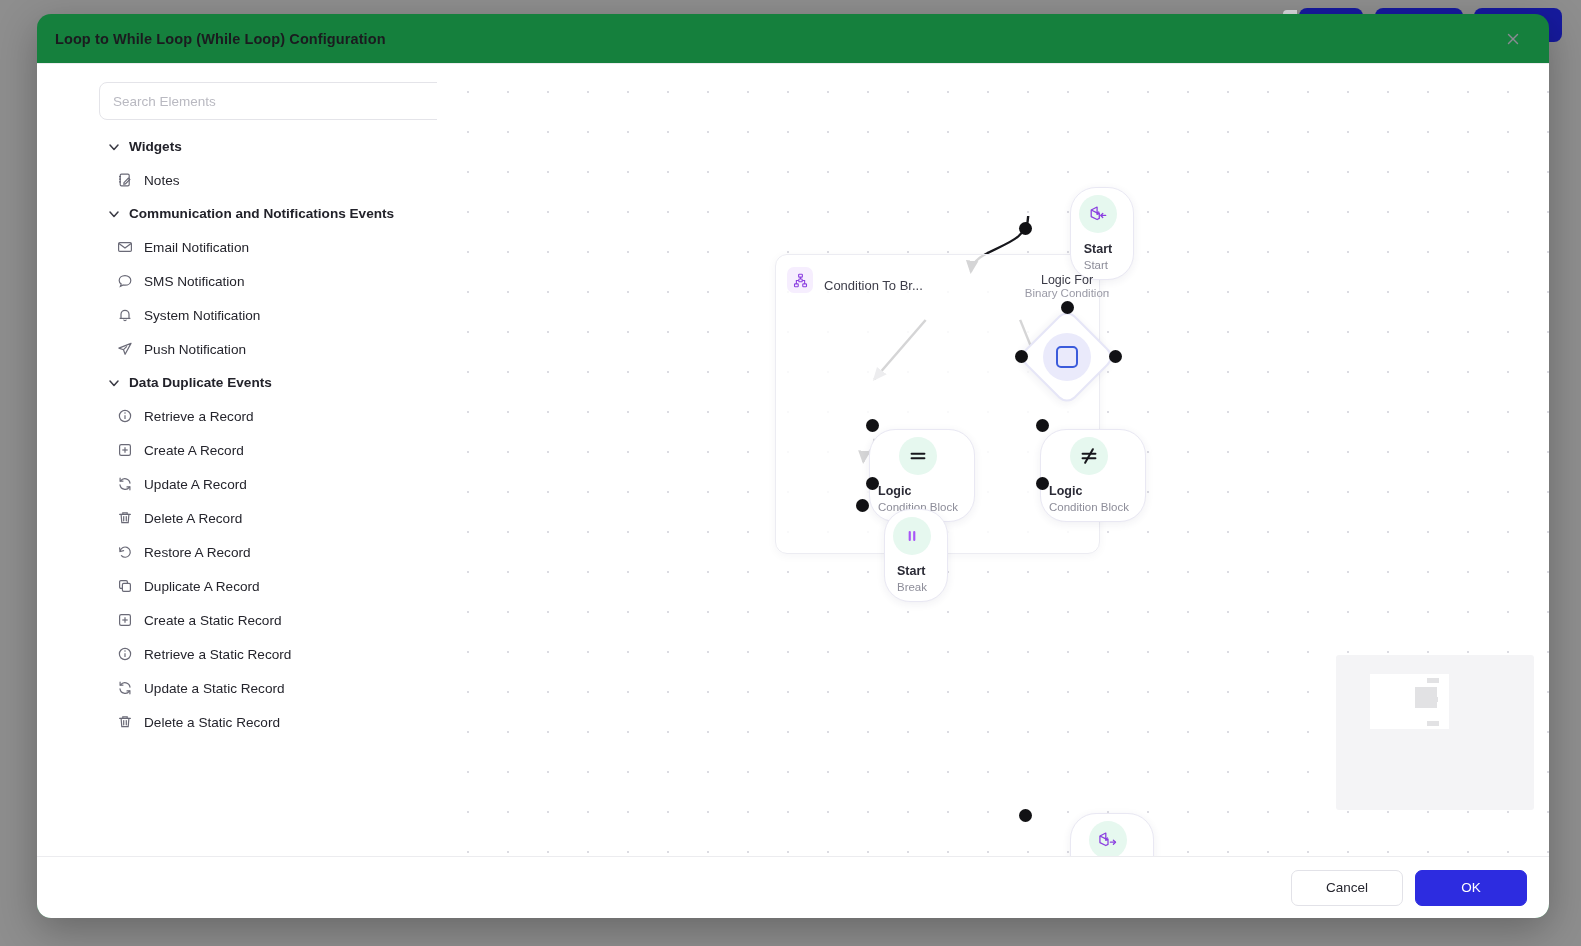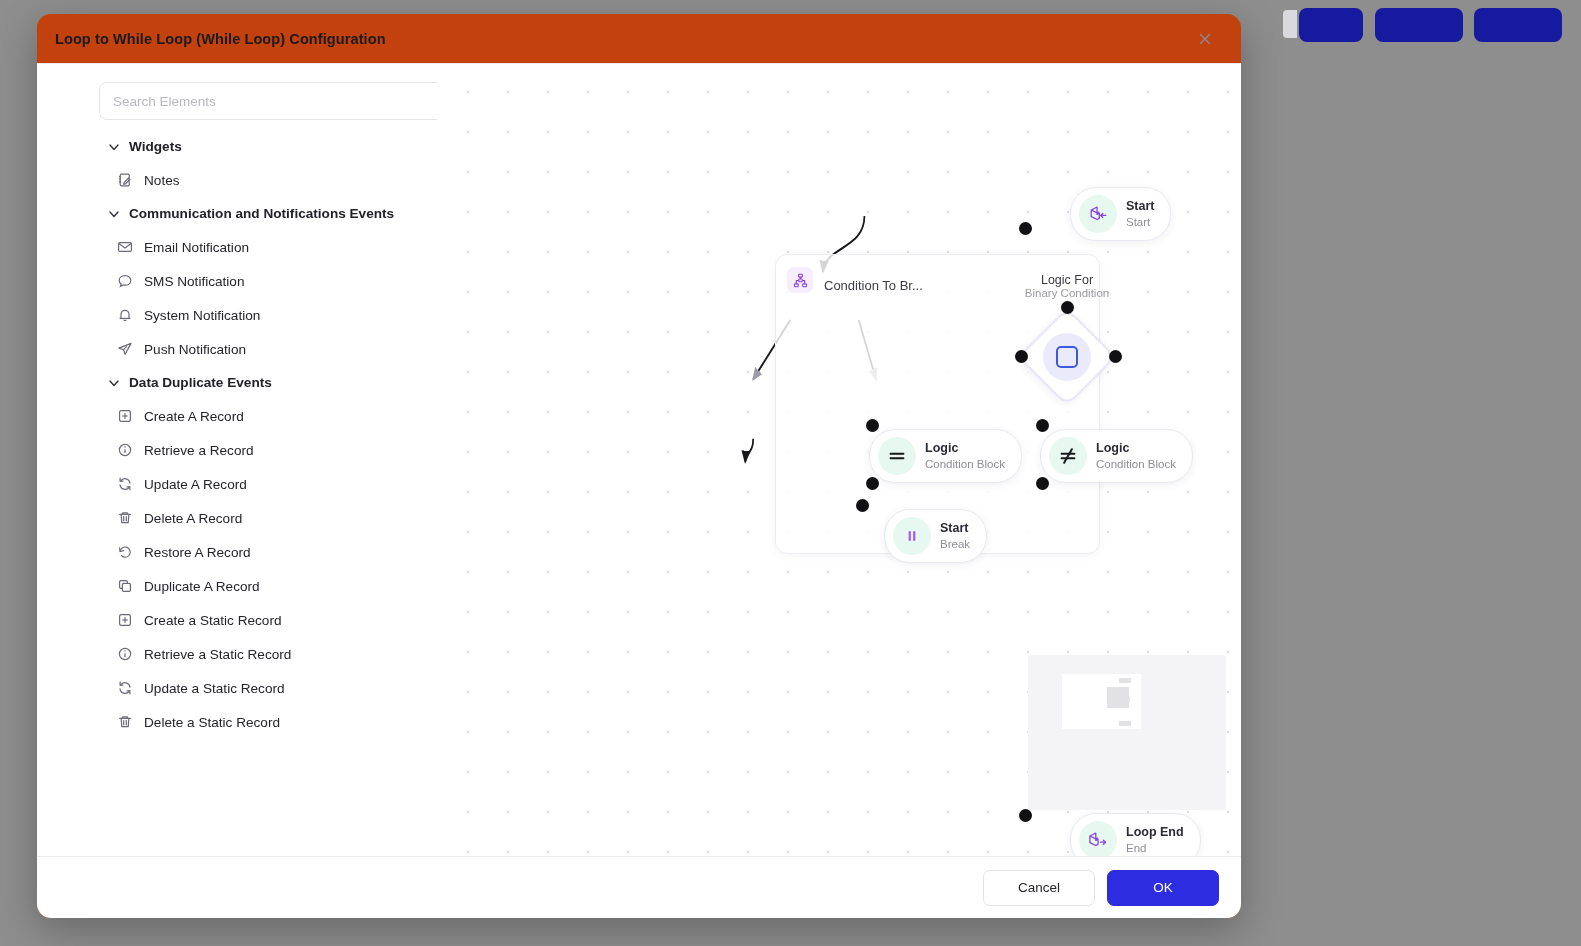--- a/index.html
+++ b/index.html
@@ -19,22 +19,22 @@
   }
   #bg-btn-1 { left: 1299px; width: 64px; }
   #bg-btn-2 { left: 1375px; width: 88px; }
   #bg-btn-3 { left: 1474px; width: 88px; }
   #bg-chip { position: absolute; top: 10px; left: 1283px; width: 14px; height: 28px;
              background: #d9d9de; border-radius: 4px 0 0 4px; }
 
   
   #modal {
     position: absolute; left: 37px; top: 14px;
-    width: 1204px; height: 904px;
-    background: #c2410c;
+    width: 1512px; height: 904px;
+    background: #15803d;
     border-radius: 14px;
     box-shadow: 0 12px 40px rgba(0,0,0,.28);
     display: flex; flex-direction: column;
     overflow: hidden;
   }
   #modal-header {
     height: 50px; flex: 0 0 50px;
     display: flex; align-items: center;
     padding: 0 22px 0 18px;
     border-bottom: 1px solid #ececef;
@@ -115,21 +115,21 @@
     color: #8b3fe0;
   }
   #group-title { font-size: 13px; color: #3d3d49; }
 
   
   .node {
     position: absolute; display: flex; align-items: center;
     background: #ffffff; border: 1px solid #e9e8f3;
     border-radius: 26px; padding: 7px 16px 7px 8px;
     box-shadow: 0 2px 9px rgba(40,40,90,.07);
-    gap: 9px; z-index: 4;
+    gap: 9px; z-index: 4; flex-direction: column;
   }
   .node-badge {
     width: 38px; height: 38px; border-radius: 50%;
     background: #e6f8ef; display: flex; align-items: center; justify-content: center;
     flex: 0 0 38px;
   }
   .node-text { display: flex; flex-direction: column; line-height: 1.25; }
   .node-title { font-size: 12.5px; font-weight: bold; color: #2b2b36; }
   .node-sub { font-size: 11.5px; color: #8d8d99; }
 
@@ -306,37 +306,37 @@
         <div class="group-head">
           <svg class="chev" viewBox="0 0 14 14" fill="none" stroke="currentColor" stroke-width="1.5" stroke-linecap="round" stroke-linejoin="round">
             <polyline points="3,5 7,9.5 11,5"></polyline>
           </svg>
           <span class="group-label">Data Duplicate Events</span>
         </div>
 
         <div class="leaf">
           <span class="leaf-icon">
             <svg viewBox="0 0 16 16" fill="none" stroke="currentColor" stroke-width="1.2">
+              <circle cx="8" cy="8" r="5.6"></circle>
+              <line x1="8" y1="7.3" x2="8" y2="11"></line>
+                <circle cx="8" cy="5.1" r=".75" fill="currentColor" stroke="none"></circle>
+            </svg>
+          </span>
+          <span class="leaf-label">Retrieve a Record</span>
+        </div>
+
+        <div class="leaf">
+          <span class="leaf-icon">
+            <svg viewBox="0 0 16 16" fill="none" stroke="currentColor" stroke-width="1.2">
               <rect x="2.6" y="2.6" width="10.8" height="10.8" rx="1.6"></rect>
               <line x1="8" y1="5.3" x2="8" y2="10.7"></line>
                 <line x1="5.3" y1="8" x2="10.7" y2="8"></line>
             </svg>
           </span>
           <span class="leaf-label">Create A Record</span>
-        </div>
-
-        <div class="leaf">
-          <span class="leaf-icon">
-            <svg viewBox="0 0 16 16" fill="none" stroke="currentColor" stroke-width="1.2">
-              <circle cx="8" cy="8" r="5.6"></circle>
-              <line x1="8" y1="7.3" x2="8" y2="11"></line>
-                <circle cx="8" cy="5.1" r=".75" fill="currentColor" stroke="none"></circle>
-            </svg>
-          </span>
-          <span class="leaf-label">Retrieve a Record</span>
         </div>
 
         <div class="leaf">
           <span class="leaf-icon">
             <svg viewBox="0 0 16 16" fill="none" stroke="currentColor" stroke-width="1.2" stroke-linecap="round">
               <path d="M13 7.2A5.2 5.2 0 0 0 3.6 4.9"></path>
                 <polyline points="3.1,2.2 3.1,5.1 6,5.1"></polyline>
               <path d="M3 8.8a5.2 5.2 0 0 0 9.4 2.3"></path>
                 <polyline points="12.9,13.8 12.9,10.9 10,10.9"></polyline>
             </svg>

